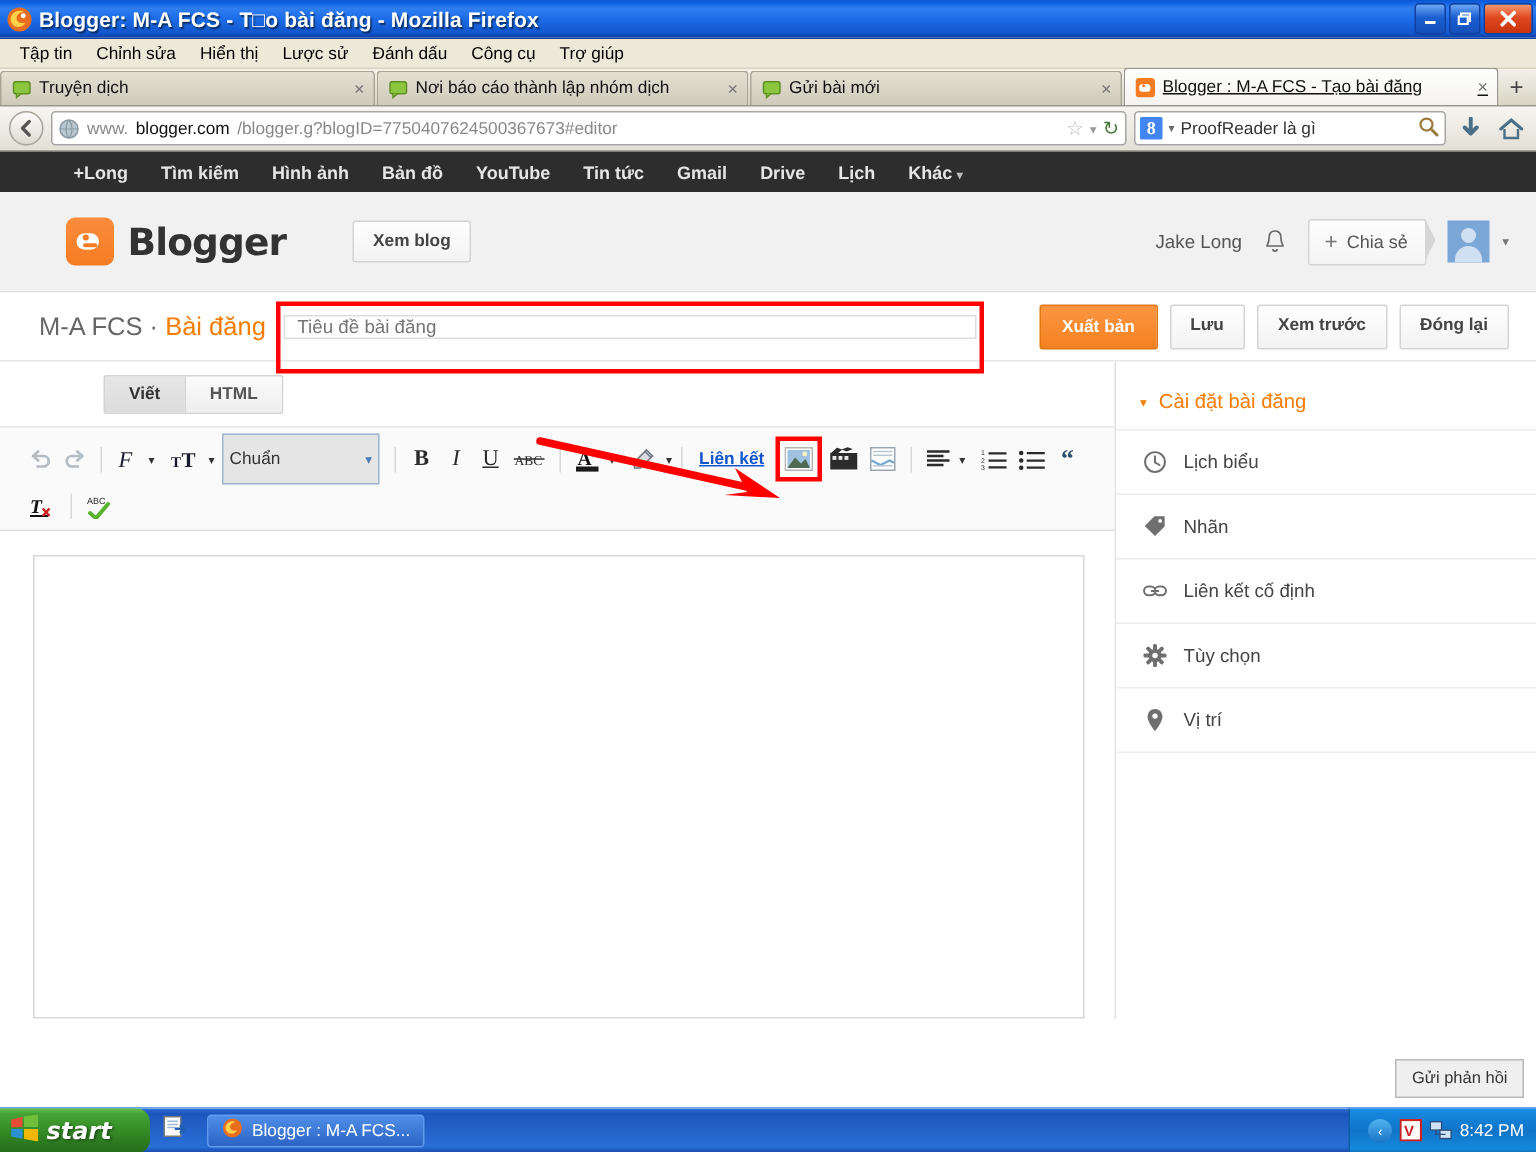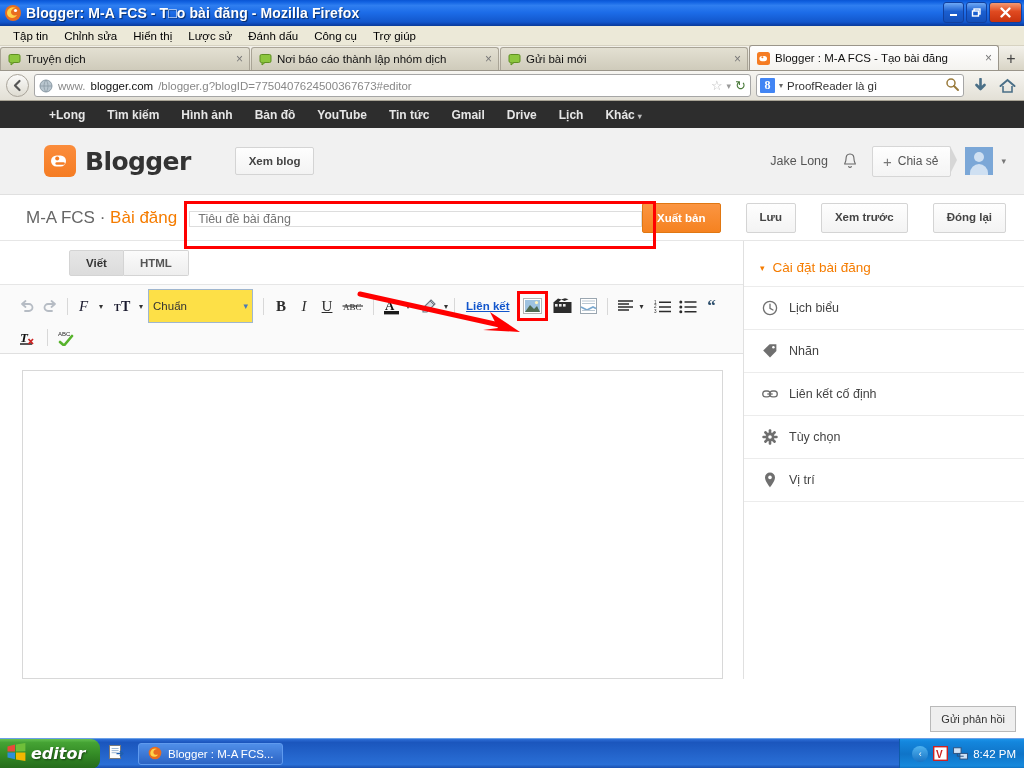--- a/index.html
+++ b/index.html
@@ -51,21 +51,21 @@
   .tab{
     height:23px; display:flex; align-items:center; gap:5px;
     padding:0 6px 0 7px; font-size:11.5px; color:#111;
     background:linear-gradient(180deg,#e3e0d2,#cfcbbb);
     border:1px solid #a9a496; border-bottom:none;
     border-radius:3px 3px 0 0; margin-right:1px;
     position:relative; overflow:hidden; white-space:nowrap;text-align:center;
   }
   .tab.active{
     background:linear-gradient(180deg,#ffffff,#f4f3ef);
-    height:25px; border-color:#9a958a; z-index:3;
+    height:25px; border-color:#9a958a; z-index:3;text-decoration:underline;
   }
   .tab .tlabel{ max-width:200px; overflow:hidden; text-overflow:ellipsis;}
   .tab .tclose{ color:#777; font-size:12px; margin-left:6px; }
   .tabico{ width:13px;height:13px;flex:none;}
   .newtab{ width:22px;height:22px;display:flex;align-items:center;justify-content:center;
     font-size:16px;color:#444; }
 
   
   .navbar{
     height:30px; background:linear-gradient(180deg,#f6f5f1,#e3e0d6);
@@ -155,21 +155,21 @@
   .crumb .orange{ color:#f57c00;}
   .title-input-wrap{ position:relative; margin-left:12px; width:462px;}
   .title-input{
     width:100%; height:16px; border:1px solid #ddd; background:#fff;
     font-size:12.5px; color:#999; padding:0 8px;
     font-family:"Liberation Sans", sans-serif;
   }
   .redbox{
     position:absolute; border:3px solid #f00; pointer-events:none;
   }
-  .actions{ margin-left:auto; display:flex; gap:25px;}
+  .actions{ margin-left:auto; display:flex; gap:8px;}
   .btn-orange{
     background:linear-gradient(180deg,#fb9542,#f58220);
     border:1px solid #e07712; border-radius:2px; color:#fff;
     font-size:11.5px; font-weight:bold; padding:8px 14px; white-space:nowrap;
   }
 
   
   .main{ display:flex; height:438px; background:#fff;}
   .editorcol{ width:744px; border-right:1px solid #e0e0e0; display:flex; flex-direction:column;}
   .modetabs{ display:flex; padding:9px 0 0 28px; gap:0;margin-left:41px;}
@@ -186,21 +186,21 @@
     background:#fafafa; padding:4px 10px 4px 16px;
     display:flex; flex-wrap:wrap; align-items:center; gap:1px; min-height:56px;
   }
   .tbi{
     min-width:22px;height:24px;display:flex;align-items:center;justify-content:center;
     color:#2b2b2b; font-size:13px; padding:0 3px; position:relative;
   }
   .tbsep{ width:1px;height:17px;background:#d8d8d8;margin:0 5px;}
   .tb-caret{ font-size:8px; color:#333; margin-left:2px;}
   .selstyle{
-    height:21px;width:105px;border:1px solid #9fb6cf;background:#fde047;
+    height:21px;width:105px;border:1px solid #9fb6cf;background:#e5e5e5;
     font-size:11.5px;color:#333;display:flex;align-items:center;
     padding:16px 4px; justify-content:space-between; margin:0 4px;
   }
   .selstyle .sc{ color:#4a7ab5; font-size:9px;}
   .linktxt{ color:#1155cc; font-size:11.5px; font-weight:bold; text-decoration:underline; padding:0 5px;}
   .imgbox-hl{ border:3px solid #f00; padding:0; margin:0 1px;}
 
   .canvaswrap{ flex:1; padding:16px 20px 0 22px; background:#fff;}
   .canvas{ width:100%;height:100%; border:1px solid #d8d8d8; background:#fff;}
 
@@ -673,21 +673,21 @@
 <div class="taskbar">
   <div class="startbtn">
     <span>
       <svg width="19" height="18" viewBox="0 0 19 18">
         <path d="M0.5 3.4 L8 1.6 L8 8.4 L0.5 8.6 Z" fill="#e84a3a"></path>
         <path d="M9 1.4 L18.4 0 L18.4 8.3 L9 8.4 Z" fill="#6fbf3a"></path>
         <path d="M0.5 9.5 L8 9.6 L8 16.2 L0.5 14.6 Z" fill="#2d8fd6"></path>
         <path d="M9 9.6 L18.4 9.6 L18.4 18 L9 16.4 Z" fill="#f2b700"></path>
       </svg>
     </span>
-    <span>editor</span>
+    <span>start</span>
   </div>
   <div class="ql">
     <span>
       <svg width="16" height="16" viewBox="0 0 16 16">
           <rect x="1.5" y="1.5" width="11" height="13" fill="#fdfdfd" stroke="#7a7a7a"></rect>
           <path d="M3.6 4.5h7M3.6 6.6h7M3.6 8.7h5" stroke="#9db8d6" stroke-width="1"></path>
           <path d="M8.5 9.5 L14.5 9.5 M12 7 L14.8 9.6 L12 12.2" stroke="#1f5fb0" stroke-width="1.6" fill="none"></path>
         </svg>
     </span>
   </div>

